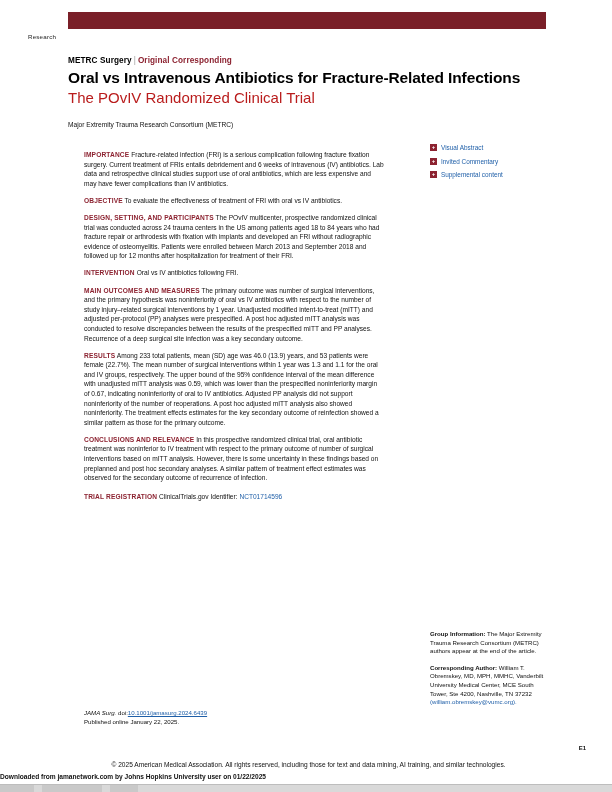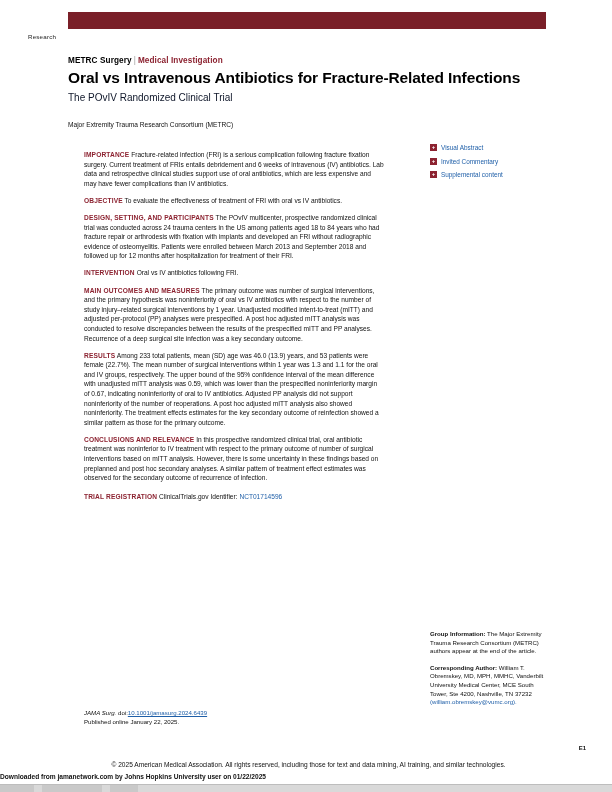--- a/index.html
+++ b/index.html
@@ -63,23 +63,23 @@
     font-size: 15.5px;
     font-weight: bold;
     line-height: 19px;
     letter-spacing: -0.1px;
   }
   .article-subtitle {
     position: absolute;
     left: 68px;
     top: 90px;
     width: 480px;
-    font-size: 10px;
+    font-size: 15px;
     line-height: 16px;
-    color: #0f172a;
+    color: #b91c1c;
   }
   .byline {
     position: absolute;
     left: 68px;
     top: 121px;
     width: 420px;
     font-size: 6.6px;
     color: #111;
   }
 
@@ -224,21 +224,21 @@
 </head>
 <body>
 
 <div class="page">
 
   <div class="top-bar"></div>
 
   <div class="section-label">Research</div>
 
   <div class="journal-line">
-    <span>METRC Surgery</span><span class="sep">|</span><span class="orig">Medical Investigation</span>
+    <span>METRC Surgery</span><span class="sep">|</span><span class="orig">Original Corresponding</span>
   </div>
 
   <div class="article-title">Oral vs Intravenous Antibiotics for Fracture-Related Infections</div>
   <div class="article-subtitle">The POvIV Randomized Clinical Trial</div>
   <div class="byline">Major Extremity Trauma Research Consortium (METRC)</div>
 
   <div class="abstract">
 
     <div class="abs-para">
       <span class="abs-head red">IMPORTANCE</span>

